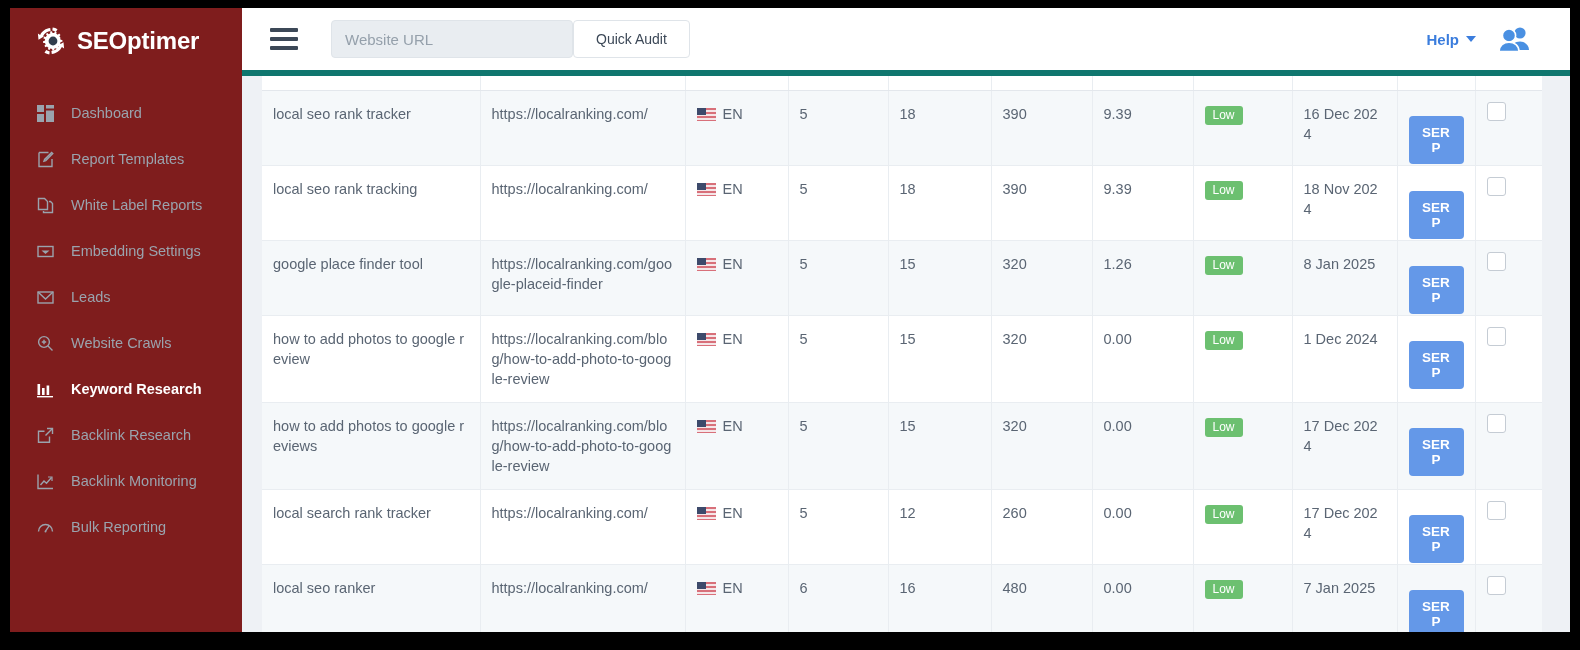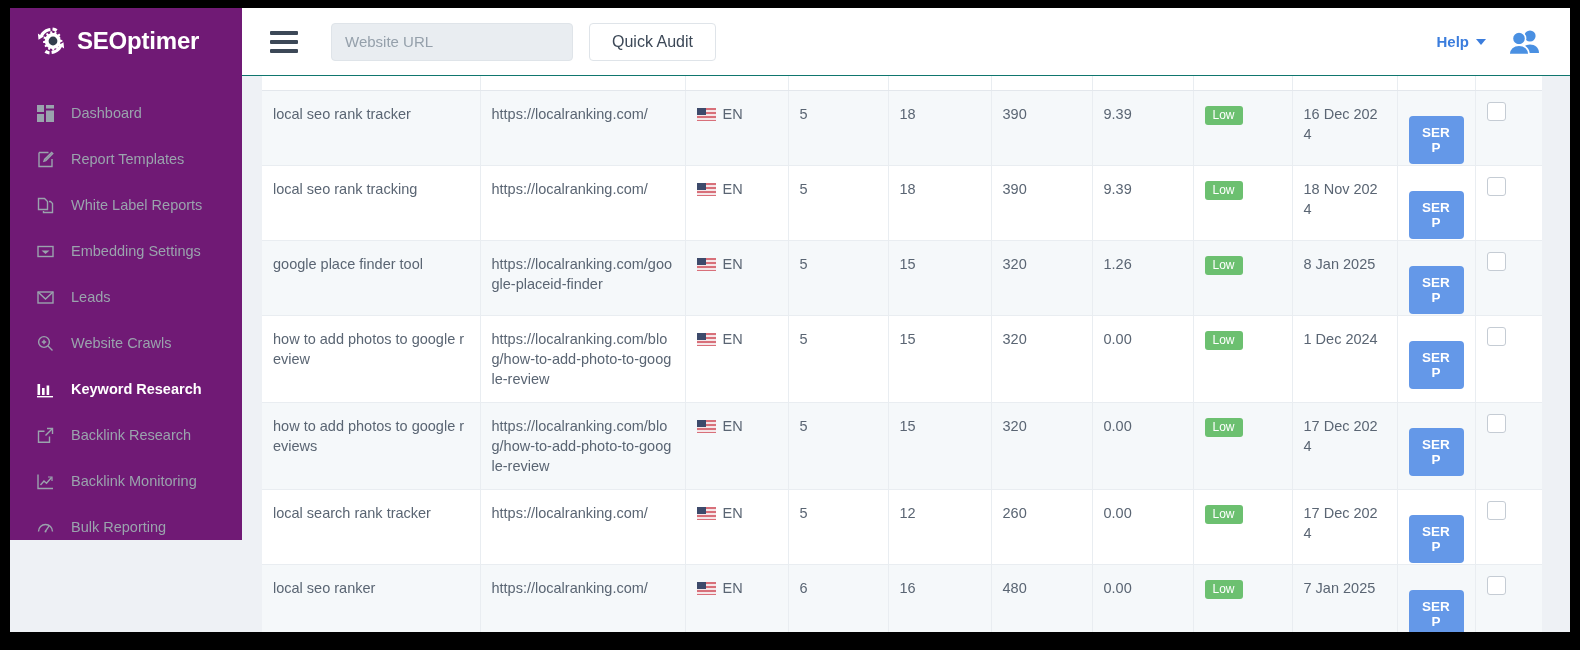--- a/index.html
+++ b/index.html
@@ -22,22 +22,22 @@
     left: 10px; top: 8px;
     width: 1560px; height: 632px;
     background: #eef1f5;
     overflow: hidden;
   }
 
   
   #sidebar {
     position: absolute;
     left: 0; top: 0;
-    width: 232px; height: 532px;
-    background: #701a75;
+    width: 232px; height: 624px;
+    background: #7f1d1d;
     color: #adb5bd;
   }
   .brand {
     display: flex; align-items: center;
     gap: 9px;
     height: 66px;
     padding-left: 24px;
   }
   .brand-logo { width: 34px; height: 34px; flex: 0 0 34px; }
   .brand-name {
@@ -64,21 +64,21 @@
   .nav-item .nav-icon svg { display:block; }
   .nav-item.active { color: #ffffff; font-weight: bold; }
   .nav-label { white-space: nowrap; }
 
   
   #topbar {
     position: absolute;
     left: 232px; top: 0;
     width: 1328px; height: 68px;
     background: #ffffff;
-    border-bottom: 1px solid #0f766e;
+    border-bottom: 6px solid #0f766e;
     display: flex; align-items: center;
   }
   #hamburger {
     margin-left: 28px;
     width: 28px; height: 22px;
     display: flex; flex-direction: column; justify-content: space-between;
     cursor: pointer;
   }
   #hamburger span {
     display: block; height: 4px; width: 28px;
@@ -91,36 +91,35 @@
     border: 1px solid #dfe4e9;
     border-radius: 4px;
     padding: 0 13px;
     font-size: 15px;
     color: #8b949e;
     font-family: "Liberation Sans", sans-serif;
     outline: none;
   }
   #url-input::placeholder { color: #95a0ab; }
   #quick-audit {
-    margin-left: 16px;
     height: 38px;
     padding: 0 22px;
     background: #ffffff;
     border: 1px solid #dfe4e9;
     border-radius: 4px;
-    font-size: 16px;
+    font-size: 14px;
     color: #3c4857;
     font-family: "Liberation Sans", sans-serif;
     cursor: pointer;
   }
   #topbar-right {
     margin-left: auto;
     display: flex; align-items: center;
     gap: 22px;
-    padding-right: 30px;
+    padding-right: 40px;
   }
   #help-menu {
     display: flex; align-items: center; gap: 7px;
     color: #3b7ddd; font-size: 15px; font-weight: bold;
     cursor: pointer;
   }
   .caret {
     width: 0; height: 0;
     border-left: 5px solid transparent;
     border-right: 5px solid transparent;

